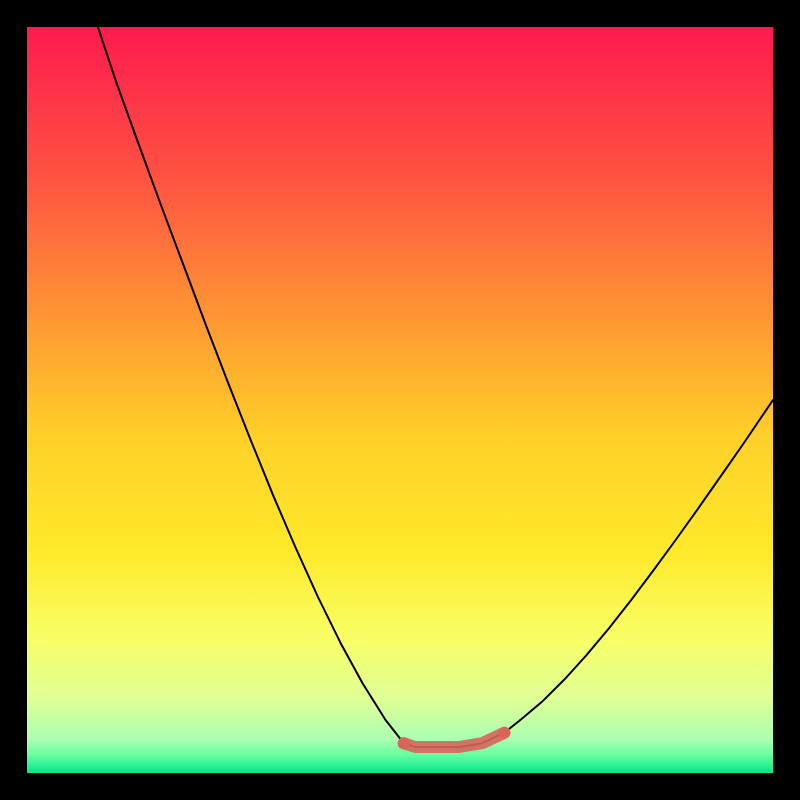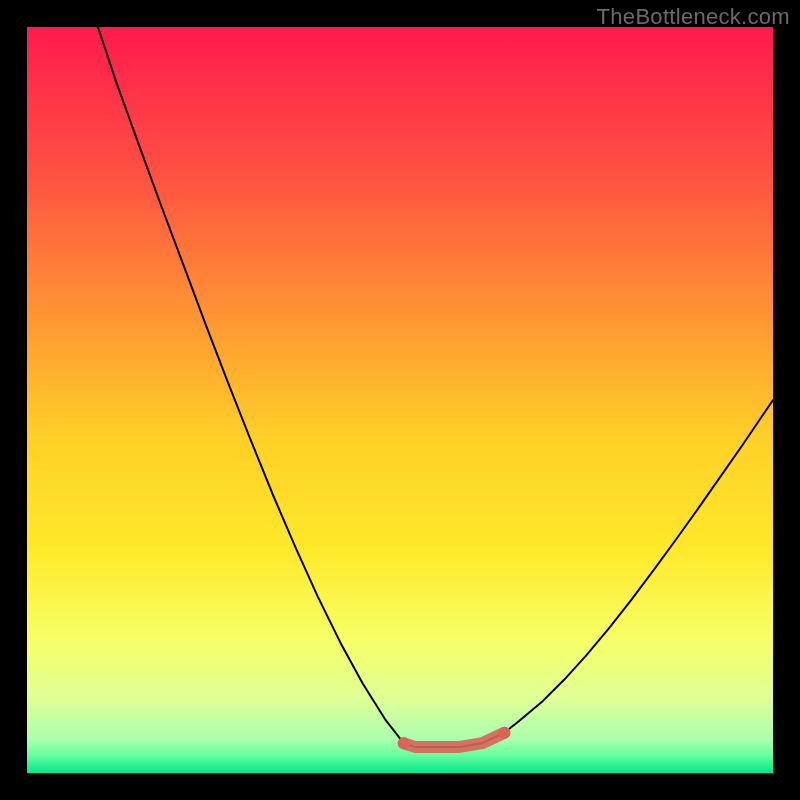--- a/index.html
+++ b/index.html
@@ -29,14 +29,13 @@
             <stop offset="100.0%" stop-color="#00e88a"></stop>
           </linearGradient>
         </defs>
         <rect x="0" y="0" width="746" height="746" fill="url(#bg-grad)"></rect>
         <path d="M70.9 0.0 L89.5 55.9 L111.9 117.9 L134.3 179.0 L156.7 238.7 L179.0 298.4 L201.4 356.6 L223.8 413.3 L246.2 468.5 L268.6 520.7 L290.9 569.9 L313.3 615.4 L335.7 656.5 L358.1 692.3 L376.7 716.2 L387.9 719.9 L410.3 719.9 L432.7 719.9 L455.1 716.2 L477.4 705.7 L492.4 693.8 L514.7 675.1 L537.1 652.8 L559.5 628.1 L581.9 601.3 L604.3 572.9 L626.6 543.1 L649.0 512.5 L671.4 481.2 L693.8 449.1 L716.2 417.0 L746.0 373.0" fill="none" stroke="#000000" stroke-width="2" stroke-linecap="round" stroke-linejoin="round"></path>
         <path d="M376.7 716.2 L387.9 719.9 L410.3 719.9 L432.7 719.9 L455.1 716.2 L477.4 705.7" fill="none" stroke="#d9645c" stroke-width="12" stroke-linecap="round" stroke-linejoin="round" opacity="0.9"></path>
         <circle cx="376.7" cy="716.2" r="6" fill="#d9645c"></circle>
         <circle cx="477.4" cy="705.7" r="6" fill="#d9645c"></circle>
       </svg>
   </div>
-  <div class="watermark">TheBottleneck.com</div>
 </div>
 
 </body></html>

